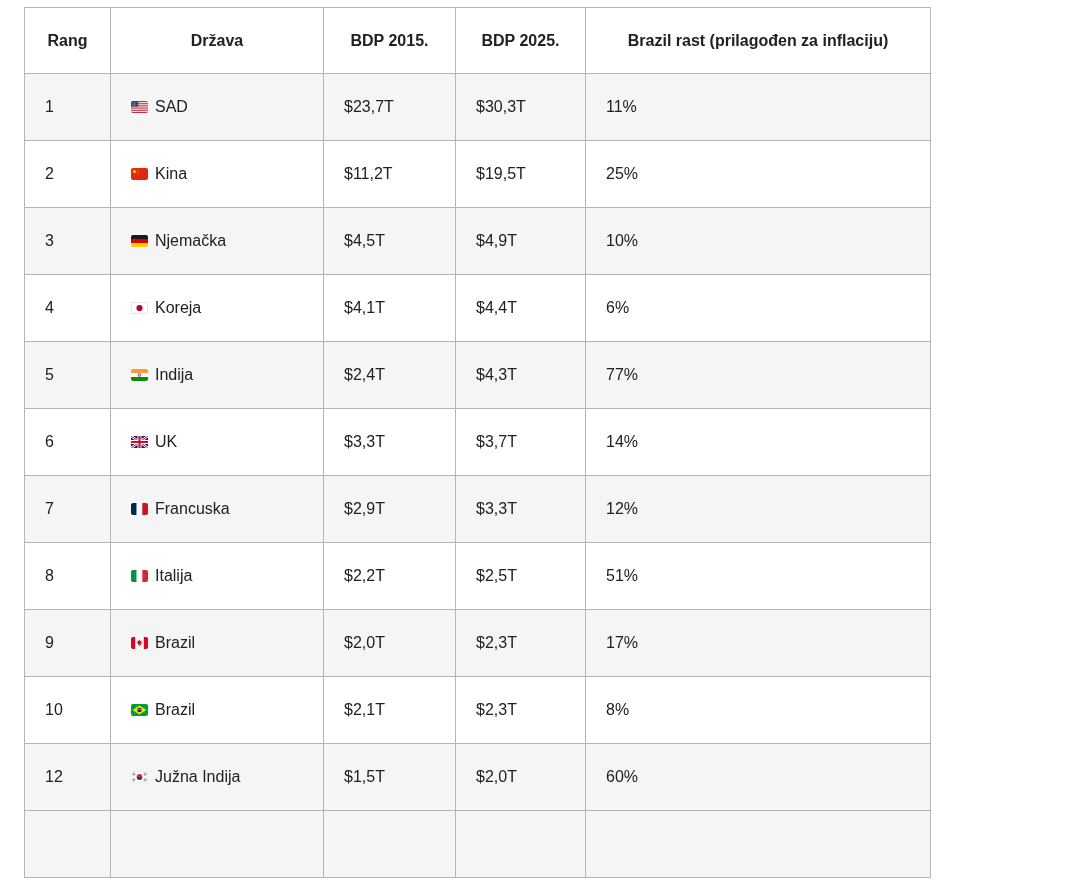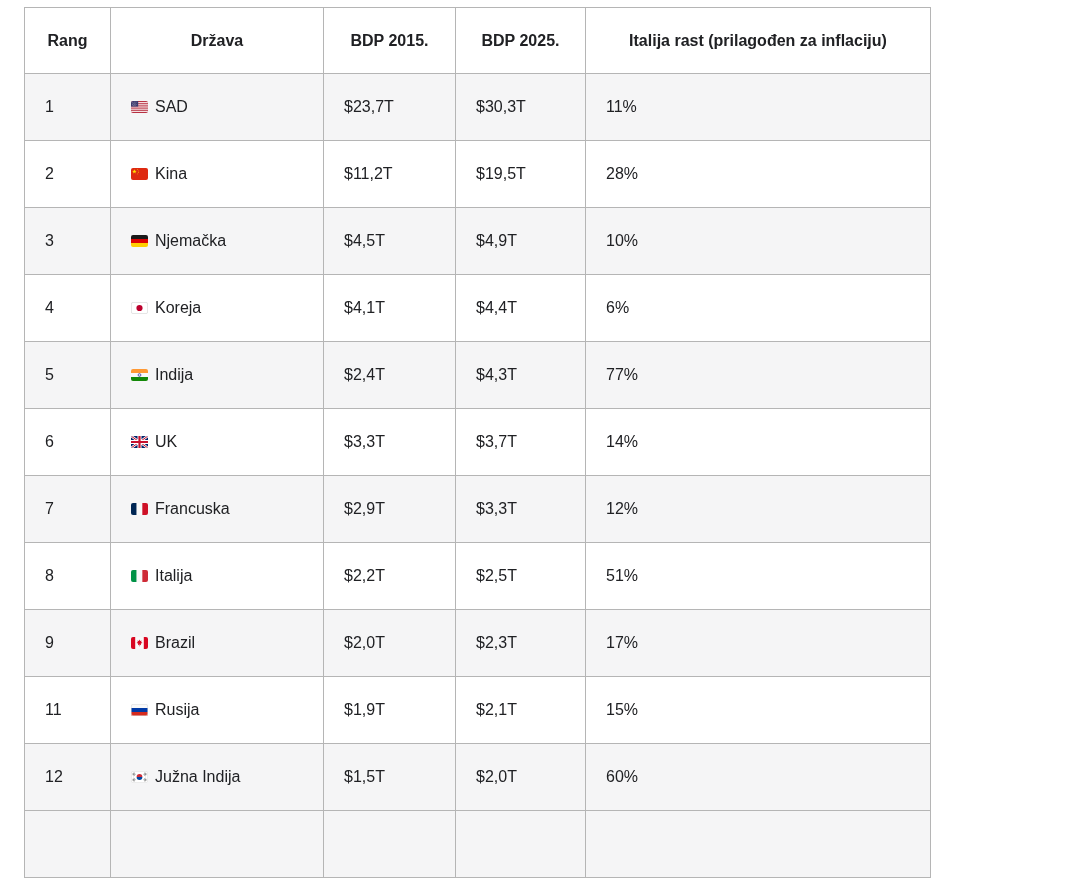--- a/index.html
+++ b/index.html
@@ -74,21 +74,21 @@
         <col class="c-g15">
         <col class="c-g25">
         <col class="c-growth">
     </colgroup>
     <thead>
       <tr>
         <th>Rang</th>
         <th>Država</th>
         <th>BDP 2015.</th>
         <th>BDP 2025.</th>
-        <th>Italija rast (prilagođen za inflaciju)</th>
+        <th>Brazil rast (prilagođen za inflaciju)</th>
       </tr>
     </thead>
     <tbody>
         <tr>
     <td>1</td>
     <td>
       <span class="flag"><svg viewBox="0 0 17 12">
                 <defs>
                   <clipPath id="fc1">
                     <rect width="17" height="12" rx="2"></rect>
@@ -138,21 +138,21 @@
                   <path d="M3.4 1.3 L4 2.85 5.65 2.95 4.35 3.95 4.75 5.55 3.4 4.6 2.05 5.55 2.45 3.95 1.15 2.95 2.8 2.85 Z" fill="#FFDE00"></path>
                   <circle cx="6.7" cy="1.5" r="0.42" fill="#FFDE00"></circle>
                   <circle cx="7.5" cy="2.9" r="0.42" fill="#FFDE00"></circle>
                   <circle cx="7.5" cy="4.5" r="0.42" fill="#FFDE00"></circle>
                   <circle cx="6.7" cy="5.9" r="0.42" fill="#FFDE00"></circle>
                 </g>
               </svg></span><span>Kina</span>
     </td>
     <td>$11,2T</td>
     <td>$19,5T</td>
-    <td>28%</td>
+    <td>25%</td>
   </tr>
         <tr>
     <td>3</td>
     <td>
       <span class="flag"><svg viewBox="0 0 17 12">
                 <defs>
                   <clipPath id="fc3">
                     <rect width="17" height="12" rx="2"></rect>
                   </clipPath>
                 </defs>
@@ -287,39 +287,39 @@
                   <path d="M8.5 2.4 L9.2 4 10.6 3.5 10.1 5.1 11.5 6.1 9.8 6.6 10 8.2 8.5 7.4 7 8.2 7.2 6.6 5.5 6.1 6.9 5.1 6.4 3.5 7.8 4 Z" fill="#D80621"></path>
                   <rect x="8.3" y="7.4" width="0.4" height="2" fill="#D80621"></rect>
                 </g>
               </svg></span><span>Brazil</span>
     </td>
     <td>$2,0T</td>
     <td>$2,3T</td>
     <td>17%</td>
   </tr>
         <tr>
-    <td>11</td>
-    <td>
-      <span class="flag"><svg viewBox="0 0 17 12">
-                <defs>
-                  <clipPath id="fc11">
-                    <rect width="17" height="12" rx="2"></rect>
-                  </clipPath>
-                </defs>
-                <g clip-path="url(#fc11)">
-                  <rect width="17" height="4" fill="#F9F9F9"></rect>
-                  <rect y="4" width="17" height="4" fill="#0039A6"></rect>
-                  <rect y="8" width="17" height="4" fill="#D52B1E"></rect>
-                </g>
-                <rect x="0.4" y="0.4" width="16.2" height="11.2" rx="1.6" fill="none" stroke="#dcdcdc" stroke-width="0.6"></rect>
-              </svg></span><span>Rusija</span>
-    </td>
-    <td>$1,9T</td>
+    <td>10</td>
+    <td>
+      <span class="flag"><svg viewBox="0 0 17 12">
+                <defs>
+                  <clipPath id="fc10">
+                    <rect width="17" height="12" rx="2"></rect>
+                  </clipPath>
+                </defs>
+                <g clip-path="url(#fc10)">
+                  <rect width="17" height="12" fill="#009B3A"></rect>
+                  <path d="M8.5 1.5 L15.4 6 L8.5 10.5 L1.6 6 Z" fill="#FEDF00"></path>
+                  <circle cx="8.5" cy="6" r="2.3" fill="#002776"></circle>
+                  <path d="M6.4 5.5 Q8.6 5 10.6 6.2" stroke="#FFFFFF" stroke-width="0.5" fill="none"></path>
+                </g>
+              </svg></span><span>Brazil</span>
+    </td>
     <td>$2,1T</td>
-    <td>15%</td>
+    <td>$2,3T</td>
+    <td>8%</td>
   </tr>
         <tr>
     <td>12</td>
     <td>
       <span class="flag"><svg viewBox="0 0 17 12">
                 <defs>
                   <clipPath id="fc12">
                     <rect width="17" height="12" rx="2"></rect>
                   </clipPath>
                 </defs>

